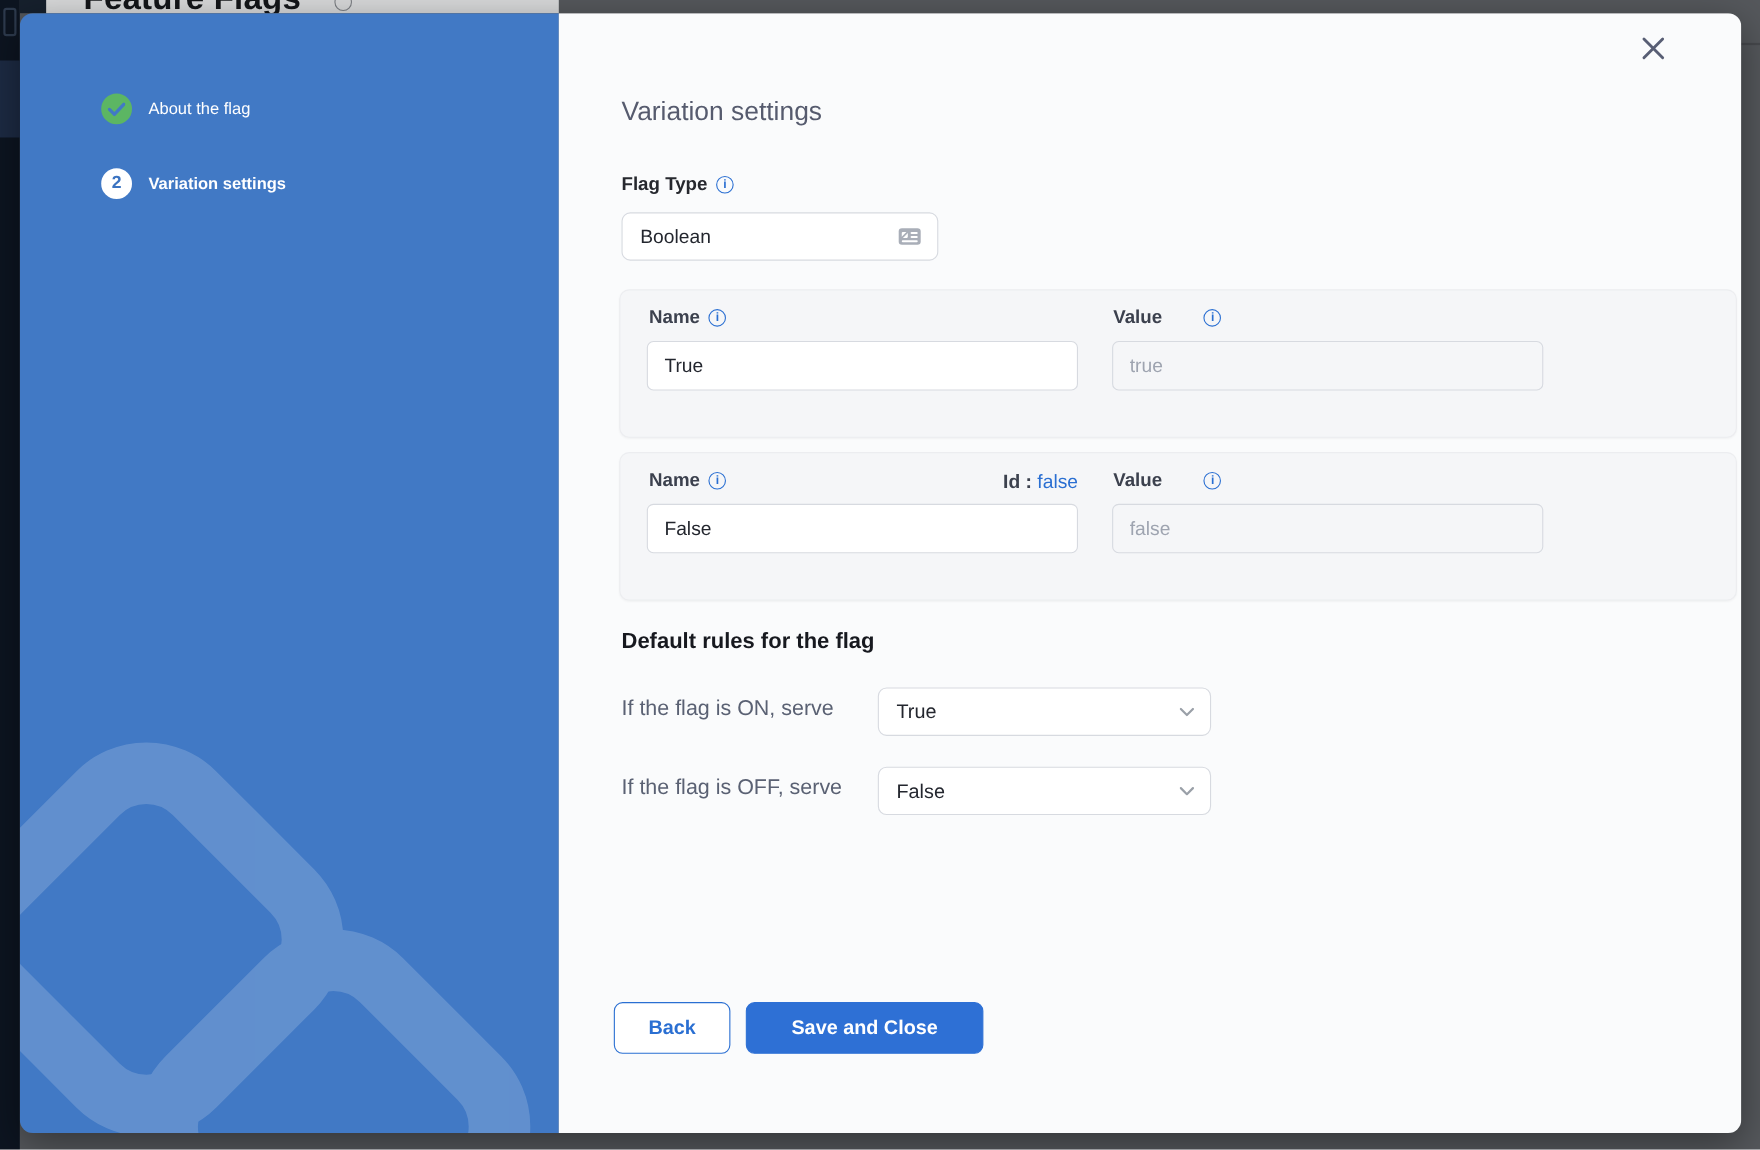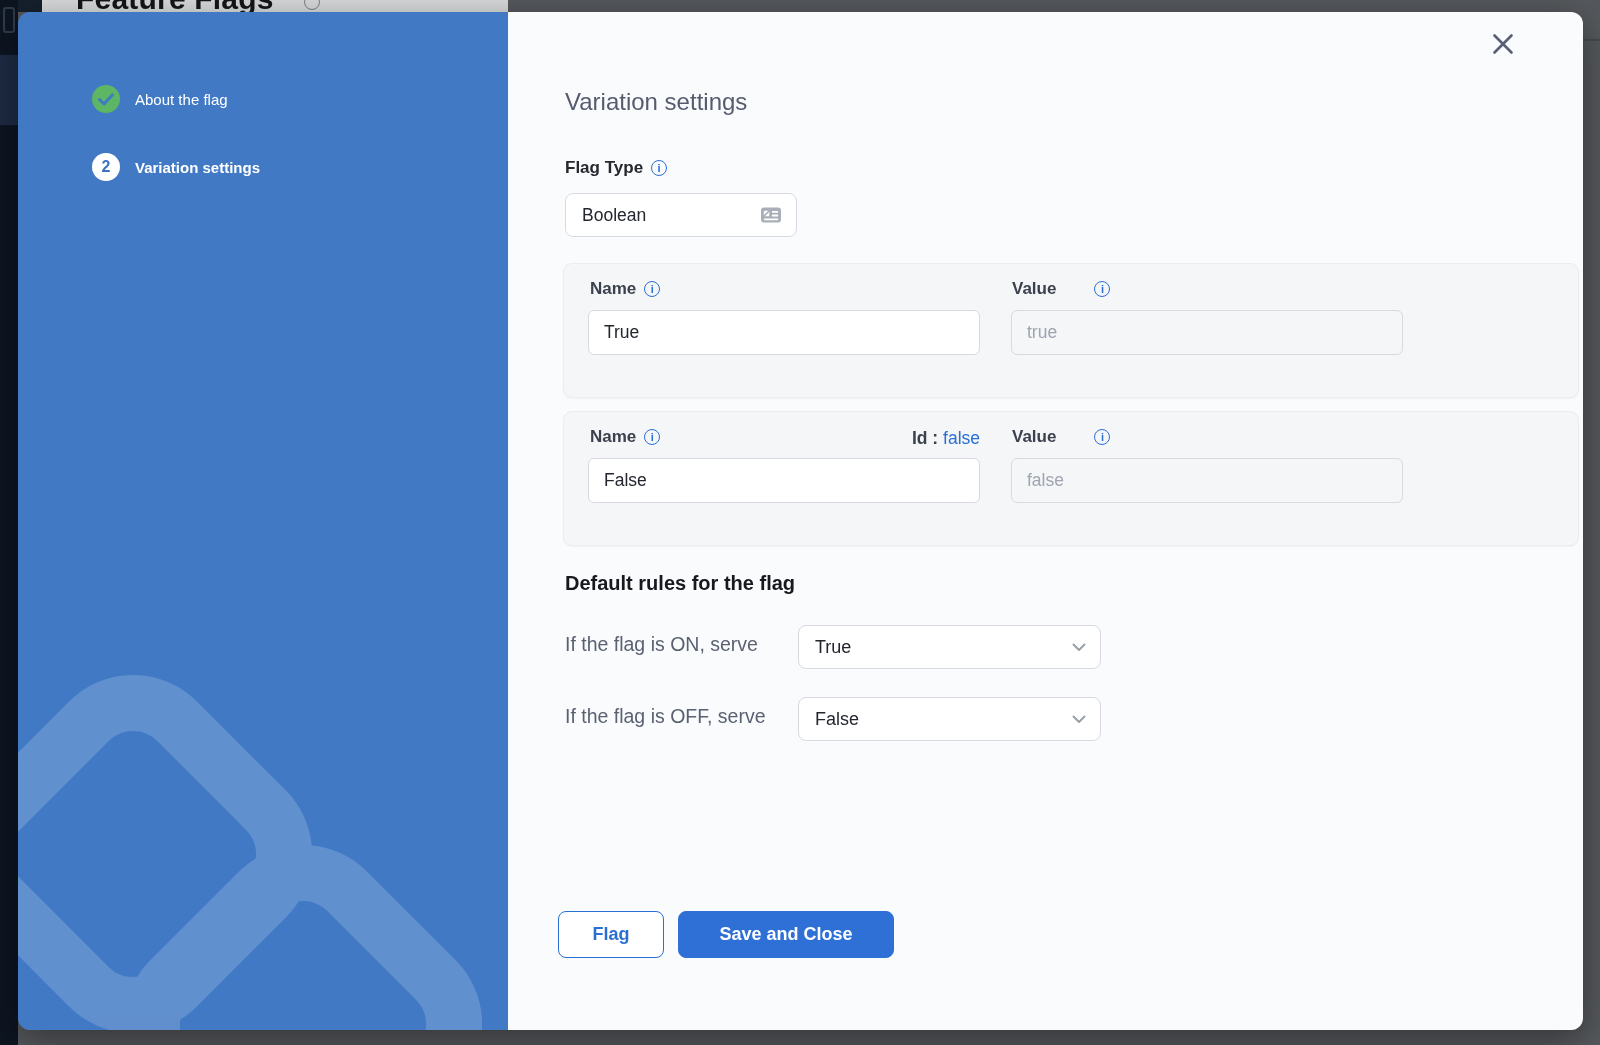--- a/index.html
+++ b/index.html
@@ -96,21 +96,21 @@
   }
   .info-i::before { content: "i"; }
 
   .select-box {
     position: absolute; background: #ffffff; border: 1px solid #d7dae0;
     border-radius: 8px; display: flex; align-items: center;
     padding: 0 14px 0 16px; cursor: pointer;
     font-size: 17.5px; color: #23262e;
   }
   .select-box .sel-text { flex: 1; }
-  .flag-type-select { left: 57px; top: 181px; width: 232px; height: 44px; }
+  .flag-type-select { left: 57px; top: 181px; width: 288px; height: 44px; }
 
   
   .var-card {
     position: absolute; left: 55px; width: 1016px; height: 135px;
     background: #f5f6f8; border: 1px solid #ecedf0; border-radius: 9px;
     box-shadow: 0 1px 2px rgba(0,0,0,0.04);
   }
   .var-card.c1 { top: 251px; }
   .var-card.c2 { top: 399px; }
   .card-label {
@@ -271,16 +271,16 @@
     </div>
 
     <div class="rule-label off">If the flag is OFF, serve</div>
     <div class="select-box rule-select off">
       <span class="sel-text">False</span>
       <svg width="14" height="9" viewBox="0 0 14 9">
         <path d="M1.5 1.5 L7 7 L12.5 1.5" stroke="#9aa0a8" stroke-width="2" fill="none" stroke-linecap="round" stroke-linejoin="round"></path>
       </svg>
     </div>
 
-    <button class="btn btn-back">Flag</button>
+    <button class="btn btn-back">Back</button>
     <button class="btn btn-save">Save and Close</button>
   </div>
 </div>
 
 </body></html>

